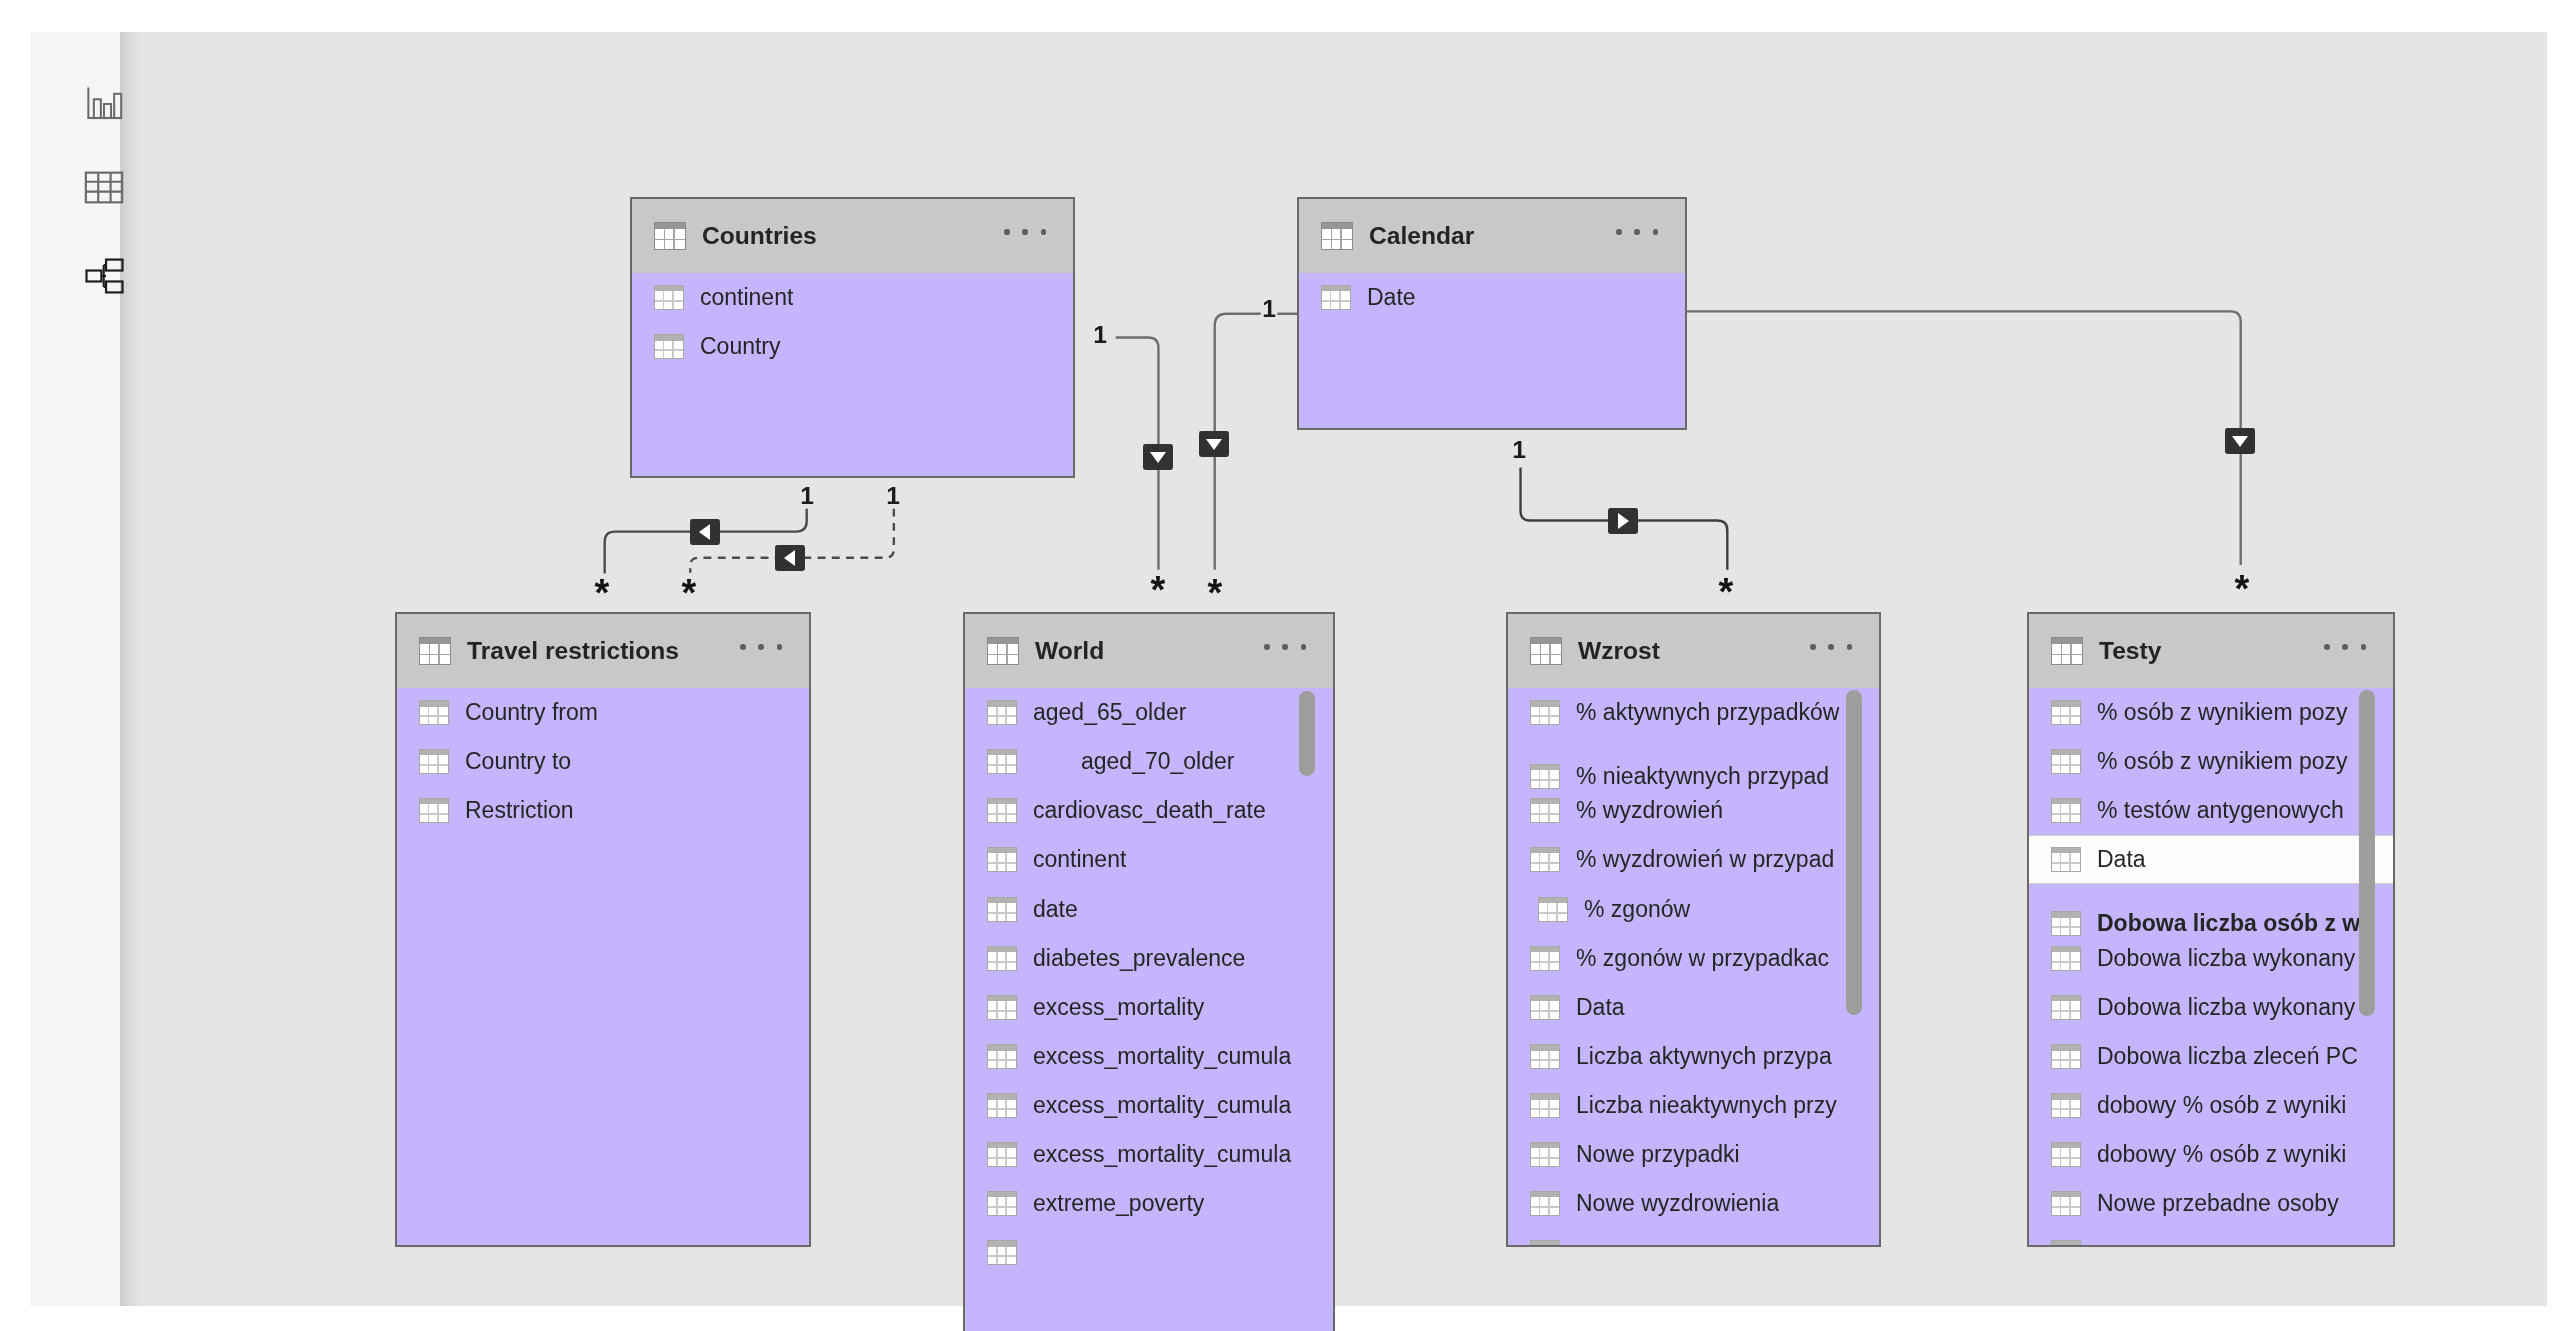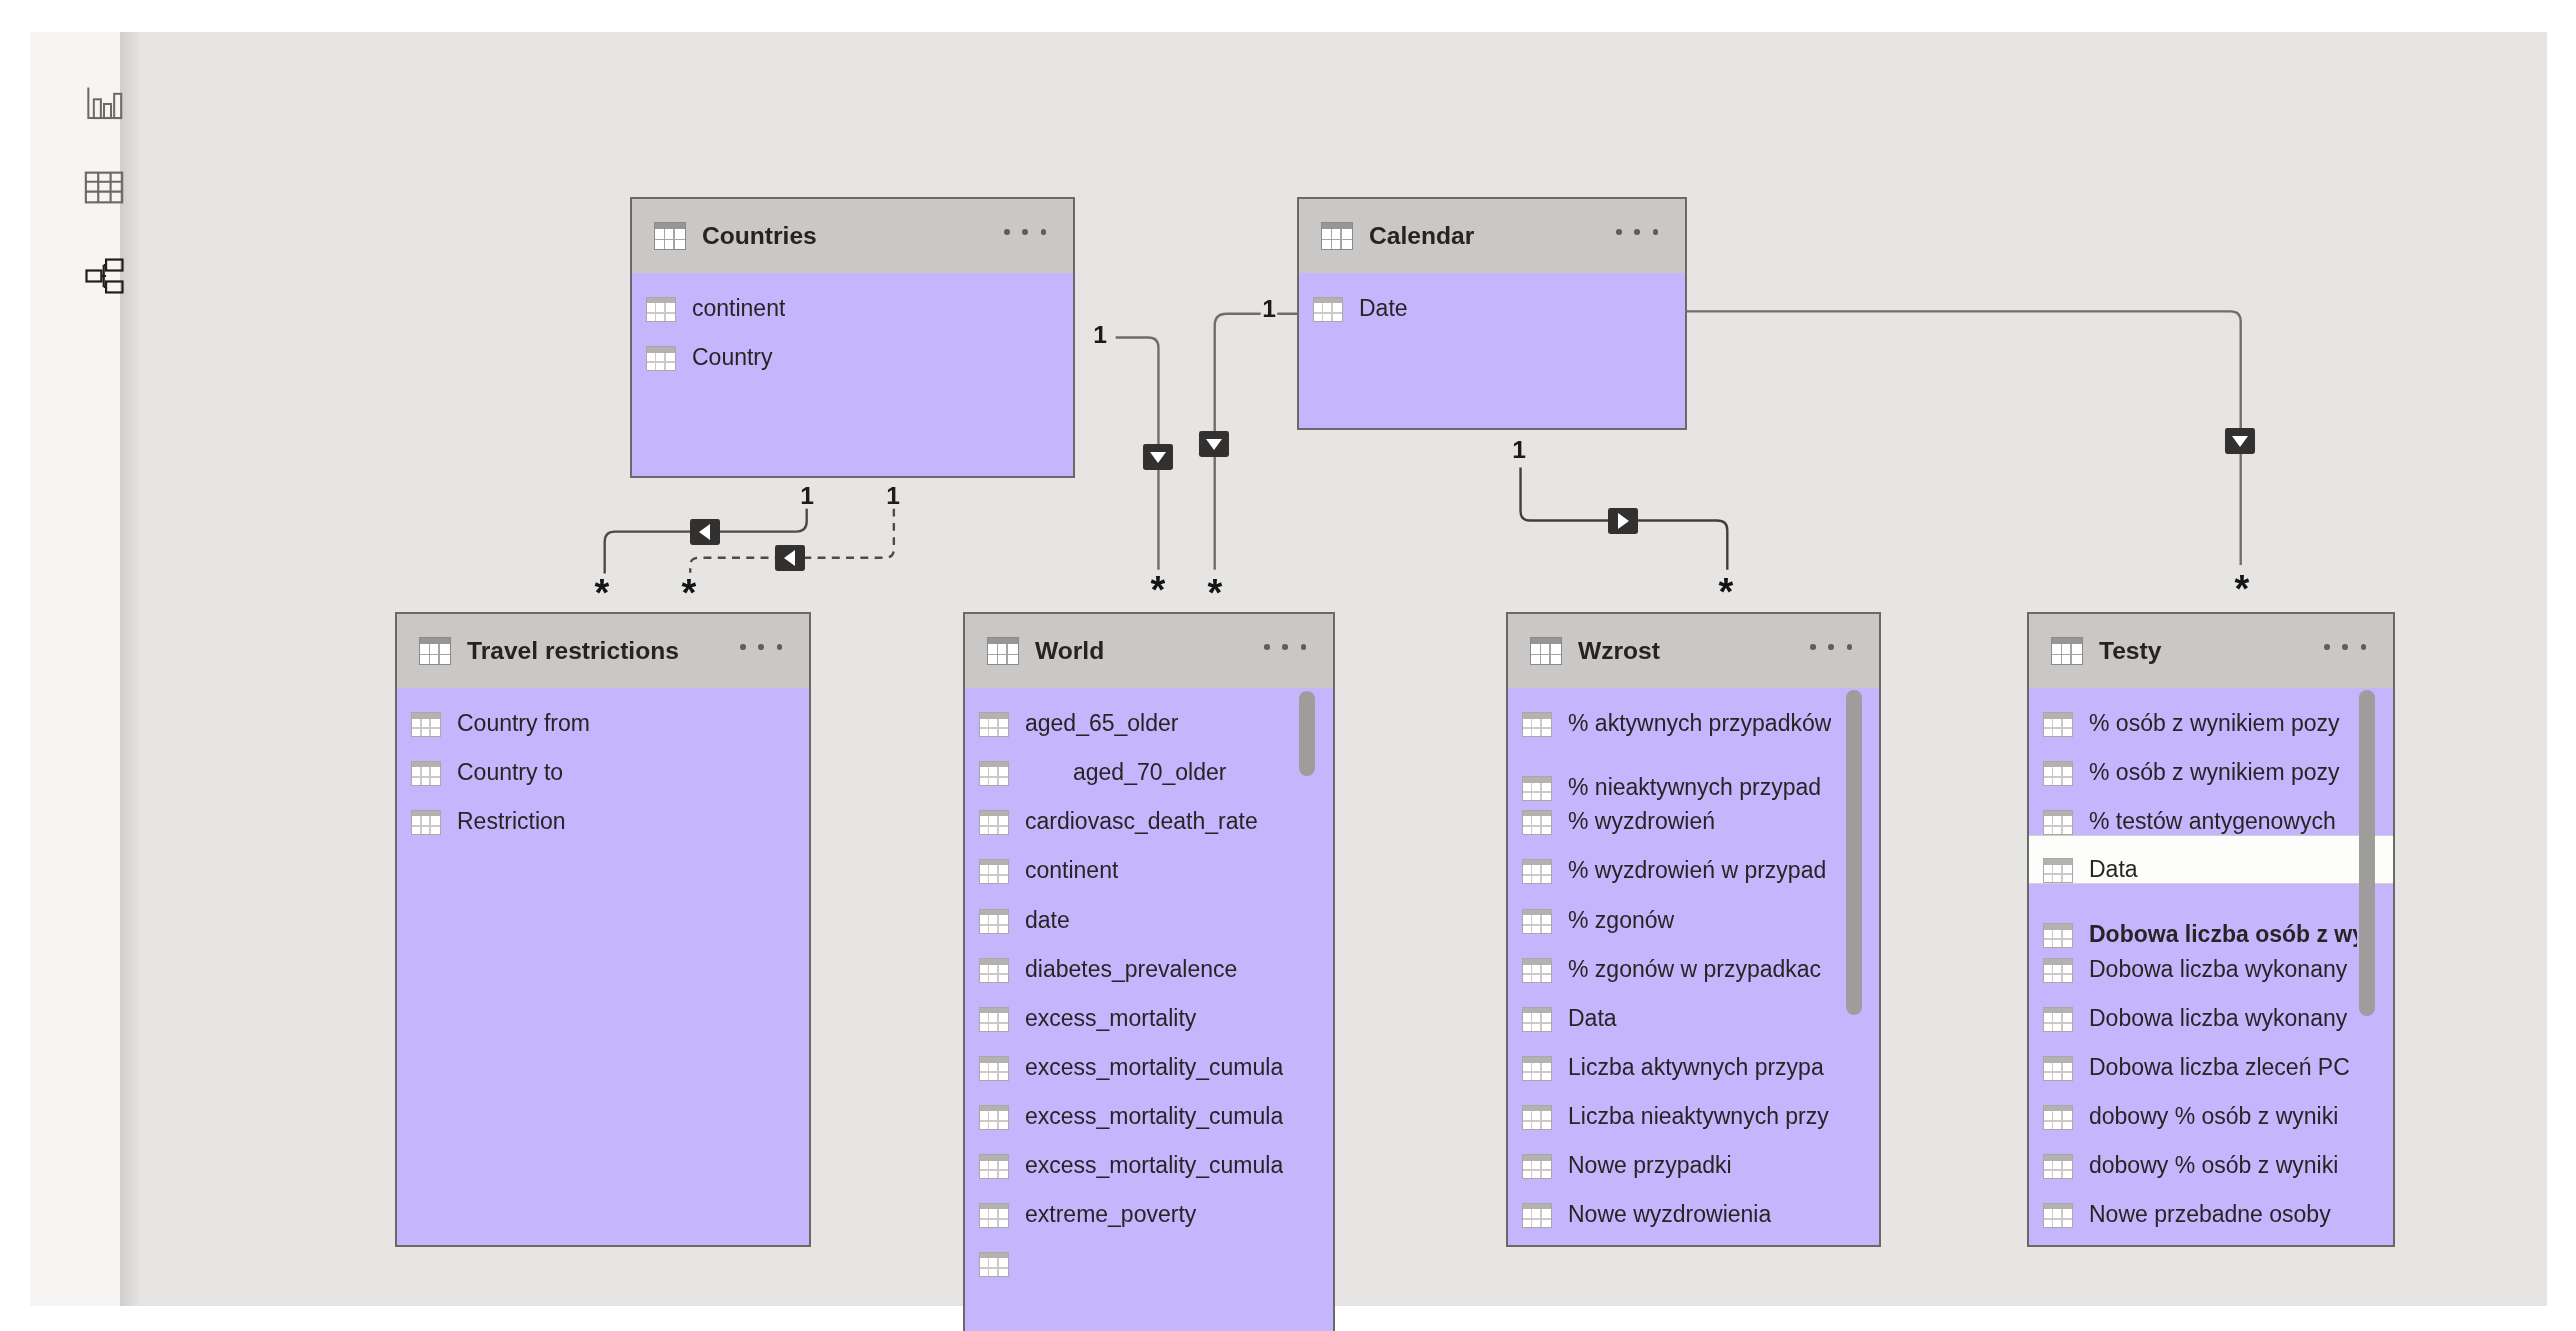--- a/index.html
+++ b/index.html
@@ -15,21 +15,21 @@
   .table-card{position:absolute;box-sizing:border-box;background:#c4b5fd;border:2.4px solid #6a6968;}
   .table-header{position:absolute;left:0;top:0;right:0;height:74px;background:#c9c8c6;display:flex;align-items:center;}
   .hicon{width:32px;height:28.5px;flex:none;margin-left:22px;box-sizing:border-box;border:1.6px solid #8b8a89;
      background:linear-gradient(#979695 0 6.3px,rgba(0,0,0,0) 6.3px),
         linear-gradient(90deg,rgba(0,0,0,0) 0 8.7px,#a5a4a3 8.7px 10.3px,rgba(0,0,0,0) 10.3px 18px,#a5a4a3 18px 20px,rgba(0,0,0,0) 20px),
         linear-gradient(180deg,rgba(0,0,0,0) 0 16px,#a5a4a3 16px 17.4px,rgba(0,0,0,0) 17.4px),#ffffff;}
   .table-title{margin-left:16px;font-size:24.6px;font-weight:bold;color:#252423;white-space:nowrap;}
   .menu-dots{position:absolute;right:27px;top:30px;display:flex;gap:12.7px;cursor:pointer;}
   .menu-dots i{width:5.5px;height:5.5px;border-radius:50%;background:#5f5e5c;}
   .table-body{position:absolute;left:0;right:0;top:74px;bottom:0;overflow:hidden;}
-  .trow{position:absolute;left:0;right:0;height:49px;box-sizing:border-box;display:flex;align-items:flex-end;padding-left:14px;}
+  .trow{position:absolute;left:0;right:0;height:49px;box-sizing:border-box;display:flex;align-items:center;padding-left:22px;}
   .trow.sel{background:#fdfdfc;border-top:0.8px solid #d2d1d0;border-bottom:0.8px solid #d2d1d0;}
   .gicon{width:30px;height:25px;flex:none;box-sizing:border-box;border:1.6px solid #a9a8a7;
      background:linear-gradient(#b3b2b1 0 5.5px,rgba(0,0,0,0) 5.5px),
         linear-gradient(90deg,rgba(0,0,0,0) 0 8px,#cbcac9 8px 9.5px,rgba(0,0,0,0) 9.5px 17.4px,#cbcac9 17.4px 19px,rgba(0,0,0,0) 19px),
         linear-gradient(180deg,rgba(0,0,0,0) 0 14.3px,#cbcac9 14.3px 16px,rgba(0,0,0,0) 16px),#ffffff;}
   .flabel{margin-left:16px;font-size:23px;color:#262524;white-space:nowrap;overflow:hidden;}
   .clipw .flabel{max-width:268px;}
   .scroll-thumb{position:absolute;width:16px;border-radius:8px;background:#9e9d9c;cursor:pointer;}
 
   
@@ -271,21 +271,21 @@
           <span class="flabel">% nieaktywnych przypad</span>
         </div>
       <div class="trow" style="top:98px;">
           <span class="gicon"></span>
           <span class="flabel">% wyzdrowień</span>
         </div>
       <div class="trow" style="top:147px;">
           <span class="gicon"></span>
           <span class="flabel">% wyzdrowień w przypad</span>
         </div>
-      <div class="trow" style="top:197px;">
+      <div class="trow" style="top:197px;margin-left:8px;">
           <span class="gicon"></span>
           <span class="flabel">% zgonów</span>
         </div>
       <div class="trow" style="top:246px;">
           <span class="gicon"></span>
           <span class="flabel">% zgonów w przypadkac</span>
         </div>
       <div class="trow" style="top:295px;">
           <span class="gicon"></span>
           <span class="flabel">Data</span>

